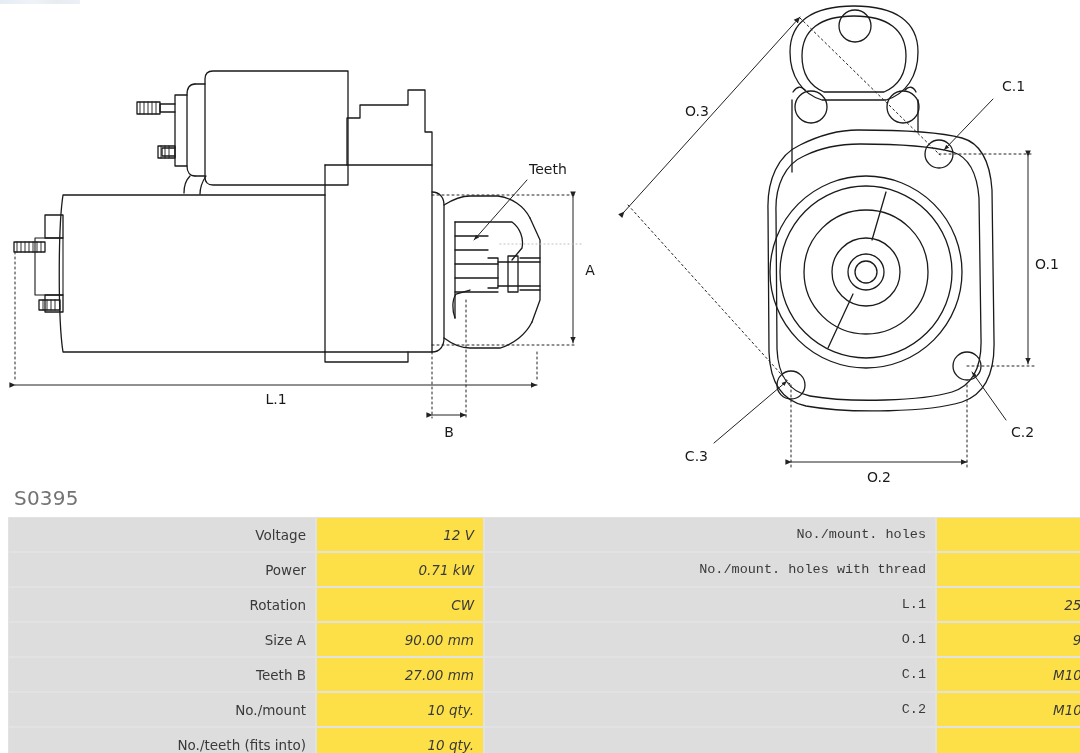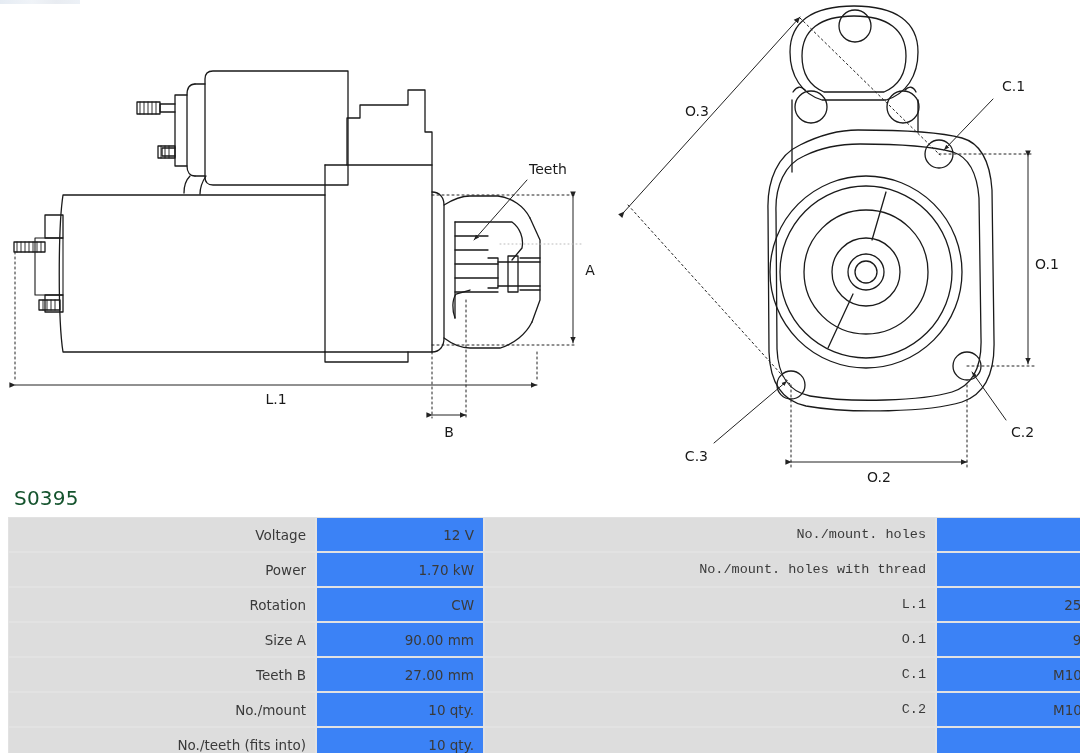--- a/index.html
+++ b/index.html
@@ -81,21 +81,22 @@
     white-space: nowrap;
     overflow: hidden;
     text-overflow: ellipsis;
     color: #3a3a3a;
   }
   td.label {
     background: #dddddd;
     color: #3d3d3d;
   }
   td.value {
-    background: #3b82f6;
+    background: #fde047;
+    font-style: italic;
   }
   table.spec.left  td.label { width: 288px; }
   table.spec.left  td.value { width: 148px; }
   table.spec.right td.label { width: 432px; font-family: Liberation Mono, monospace; }
   table.spec.right td.value { width: 196px; }
 </style>
 </head>
 <body>
 
 <div id="top-strip"></div>
@@ -319,33 +320,33 @@
 
     <text class="dimtext" x="697" y="116" text-anchor="middle">O.3</text>
     <text class="dimtext" x="1047" y="269" text-anchor="middle">O.1</text>
     <text class="dimtext" x="879" y="482" text-anchor="middle">O.2</text>
     <text class="dimtext" x="1002" y="91" text-anchor="start">C.1</text>
     <text class="dimtext" x="1011" y="437" text-anchor="start">C.2</text>
     <text class="dimtext" x="708" y="461" text-anchor="end">C.3</text>
   </svg>
 </div>
 
-<div id="part-title" style="color: #14532d;">S0395</div>
+<div id="part-title" style="color: #737373;">S0395</div>
 
 <div id="spec-tables">
 
   <table class="spec left">
     <tbody>
       <tr>
         <td class="label">Voltage</td>
         <td class="value">12 V</td>
       </tr>
       <tr>
         <td class="label">Power</td>
-        <td class="value">1.70 kW</td>
+        <td class="value">0.71 kW</td>
       </tr>
       <tr>
         <td class="label">Rotation</td>
         <td class="value">CW</td>
       </tr>
       <tr>
         <td class="label">Size A</td>
         <td class="value">90.00 mm</td>
       </tr>
       <tr>

